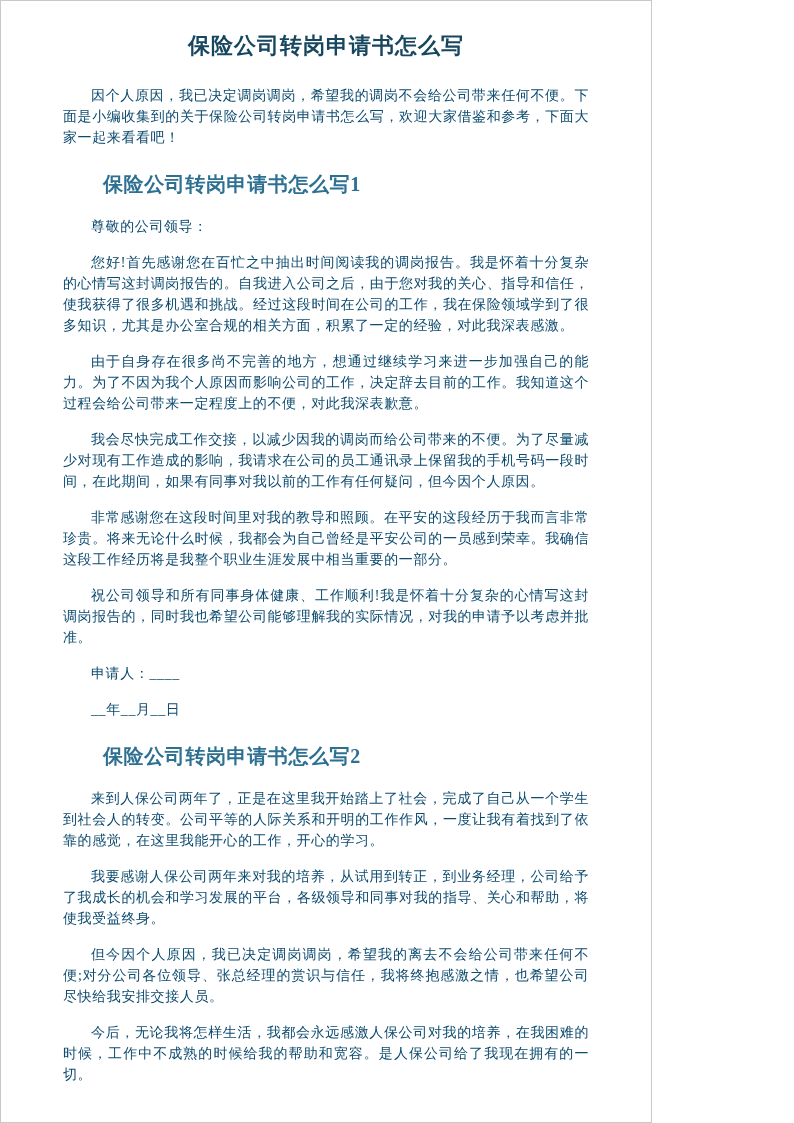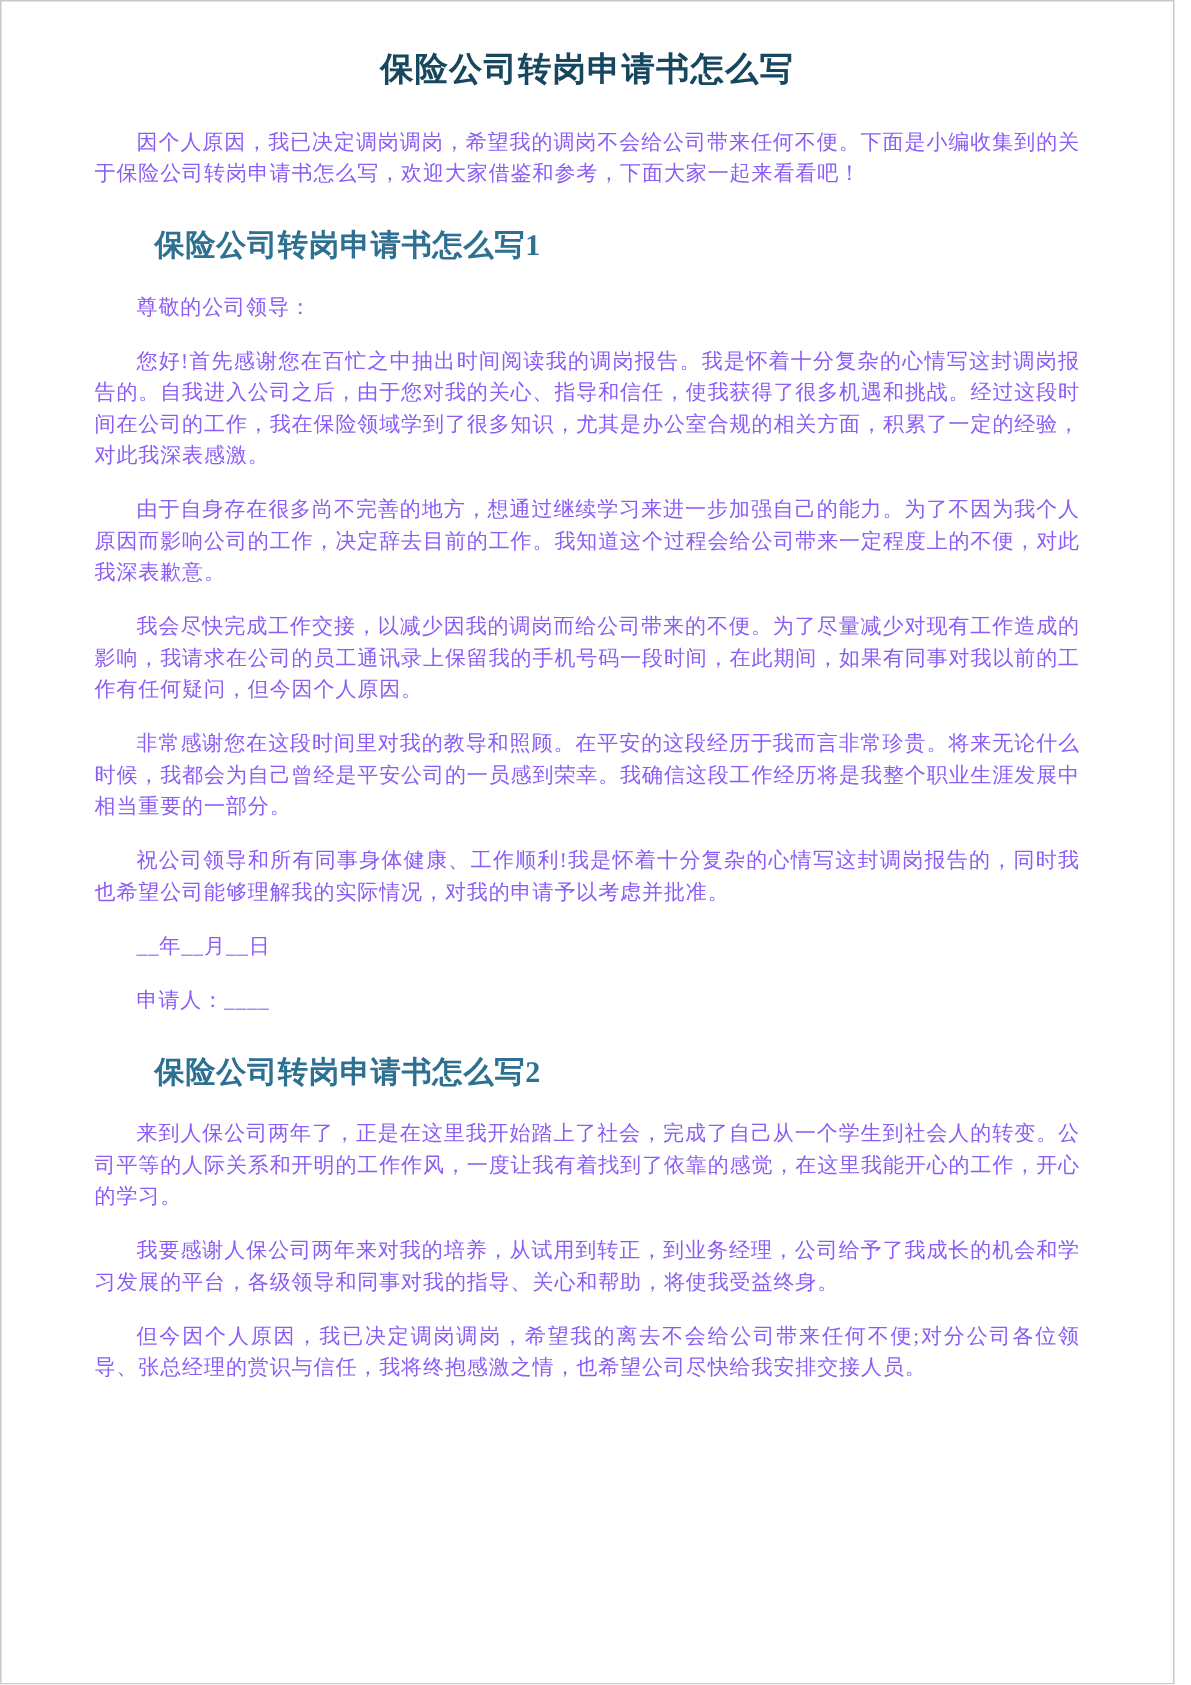--- a/index.html
+++ b/index.html
@@ -3,39 +3,39 @@
 <meta charset="utf-8">
 <style>
   html, body {
     margin: 0;
     padding: 0;
     background: #ffffff;
     font-family: "Liberation Serif", "DejaVu Serif", serif;
   }
   .page {
     box-sizing: border-box;
-    width: 783px;
+    width: 652px;
     height: 1123px;
     background: #ffffff;
     border: 1px solid #c9c9c9;
     padding: 24px 62px 30px 62px;
     overflow: hidden;
   }
   .doc-title {
     font-size: 22px;
     font-weight: bold;
     color: #17465f;
     text-align: center;
     letter-spacing: 1px;
     margin: 6px 0 24px 0;
   }
   .para {
     font-size: 14px;
     line-height: 21px;
-    color: #8b5cf6;
+    color: #0c4a6e;
     letter-spacing: 0.6px;
     text-align: justify;
     text-indent: 2em;
     margin: 2px 0 15px 0;
   }
   .section-heading {
     font-size: 20px;
     font-weight: bold;
     color: #2e7091;
     letter-spacing: 0.6px;
@@ -52,21 +52,22 @@
 
   <p class="para">因个人原因，我已决定调岗调岗，希望我的调岗不会给公司带来任何不便。下面是小编收集到的关于保险公司转岗申请书怎么写，欢迎大家借鉴和参考，下面大家一起来看看吧！</p>
 
   <h2 class="section-heading">保险公司转岗申请书怎么写1</h2>
   <p class="para">尊敬的公司领导：</p>
   <p class="para">您好!首先感谢您在百忙之中抽出时间阅读我的调岗报告。我是怀着十分复杂的心情写这封调岗报告的。自我进入公司之后，由于您对我的关心、指导和信任，使我获得了很多机遇和挑战。经过这段时间在公司的工作，我在保险领域学到了很多知识，尤其是办公室合规的相关方面，积累了一定的经验，对此我深表感激。</p>
   <p class="para">由于自身存在很多尚不完善的地方，想通过继续学习来进一步加强自己的能力。为了不因为我个人原因而影响公司的工作，决定辞去目前的工作。我知道这个过程会给公司带来一定程度上的不便，对此我深表歉意。</p>
   <p class="para">我会尽快完成工作交接，以减少因我的调岗而给公司带来的不便。为了尽量减少对现有工作造成的影响，我请求在公司的员工通讯录上保留我的手机号码一段时间，在此期间，如果有同事对我以前的工作有任何疑问，但今因个人原因。</p>
   <p class="para">非常感谢您在这段时间里对我的教导和照顾。在平安的这段经历于我而言非常珍贵。将来无论什么时候，我都会为自己曾经是平安公司的一员感到荣幸。我确信这段工作经历将是我整个职业生涯发展中相当重要的一部分。</p>
   <p class="para">祝公司领导和所有同事身体健康、工作顺利!我是怀着十分复杂的心情写这封调岗报告的，同时我也希望公司能够理解我的实际情况，对我的申请予以考虑并批准。</p>
+  <p class="para">申请人：____</p>
   <p class="para">__年__月__日</p>
-  <p class="para">申请人：____</p>
 
   <h2 class="section-heading">保险公司转岗申请书怎么写2</h2>
   <p class="para">来到人保公司两年了，正是在这里我开始踏上了社会，完成了自己从一个学生到社会人的转变。公司平等的人际关系和开明的工作作风，一度让我有着找到了依靠的感觉，在这里我能开心的工作，开心的学习。</p>
   <p class="para">我要感谢人保公司两年来对我的培养，从试用到转正，到业务经理，公司给予了我成长的机会和学习发展的平台，各级领导和同事对我的指导、关心和帮助，将使我受益终身。</p>
   <p class="para">但今因个人原因，我已决定调岗调岗，希望我的离去不会给公司带来任何不便;对分公司各位领导、张总经理的赏识与信任，我将终抱感激之情，也希望公司尽快给我安排交接人员。</p>
+  <p class="para">今后，无论我将怎样生活，我都会永远感激人保公司对我的培养，在我困难的时候，工作中不成熟的时候给我的帮助和宽容。是人保公司给了我现在拥有的一切。</p>
 
 </div>
 
 </body></html>

